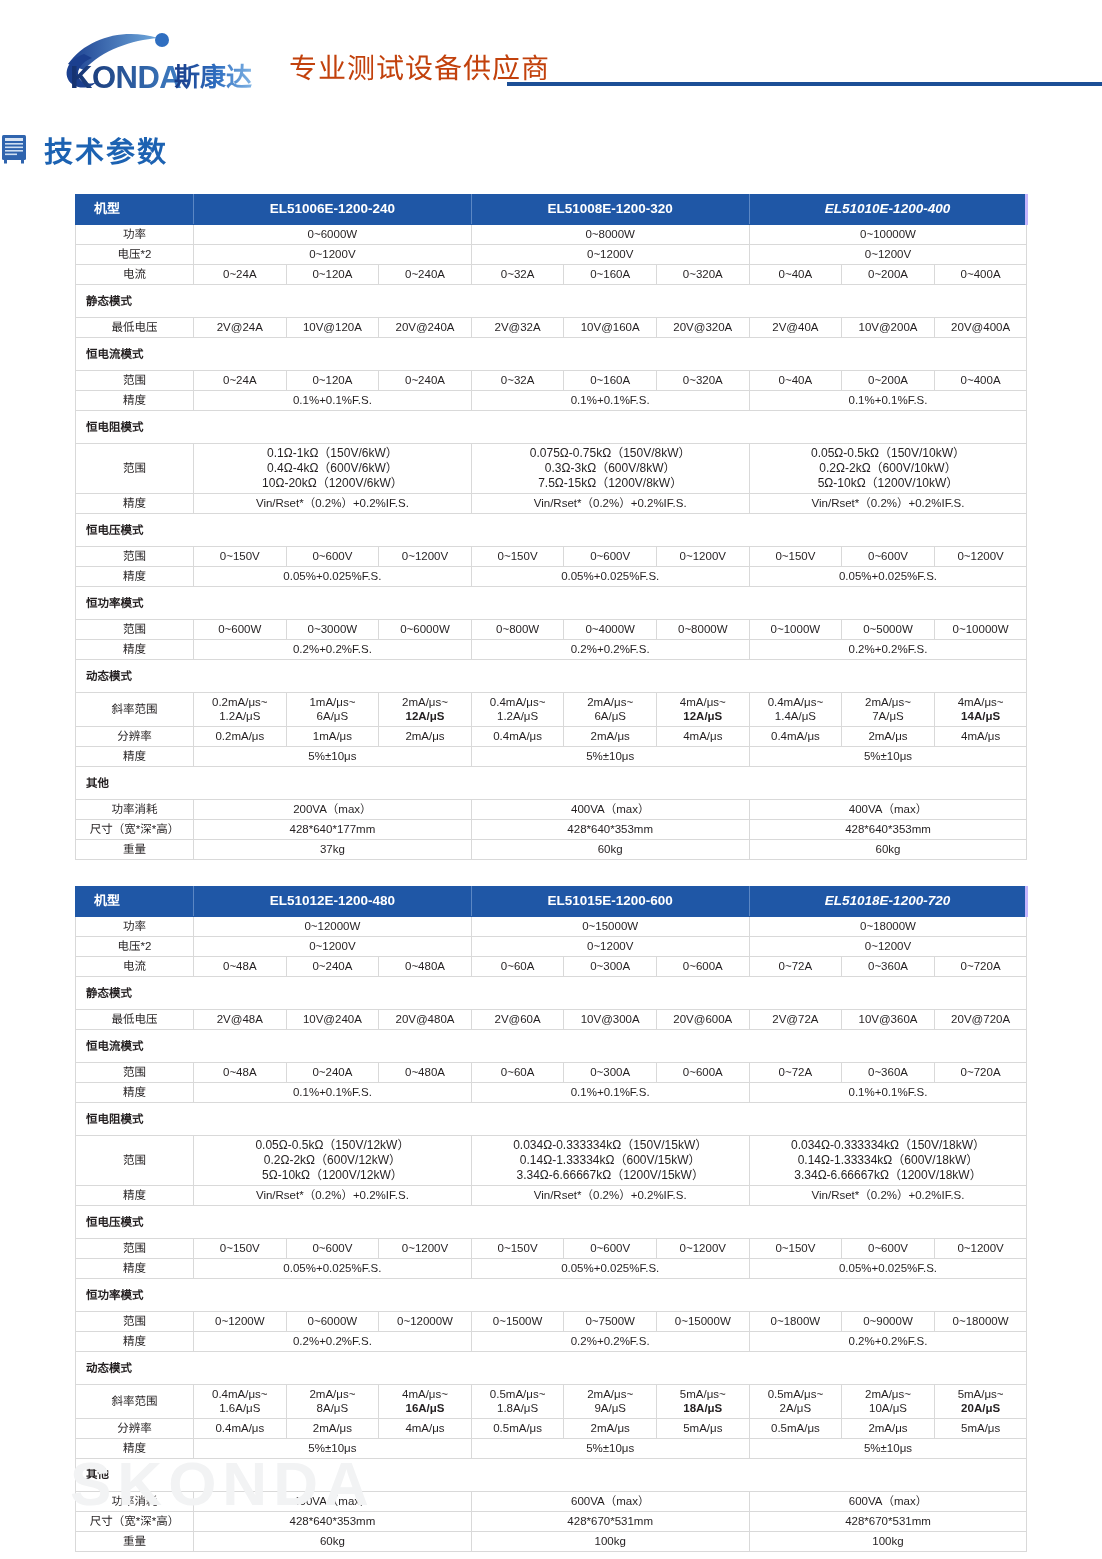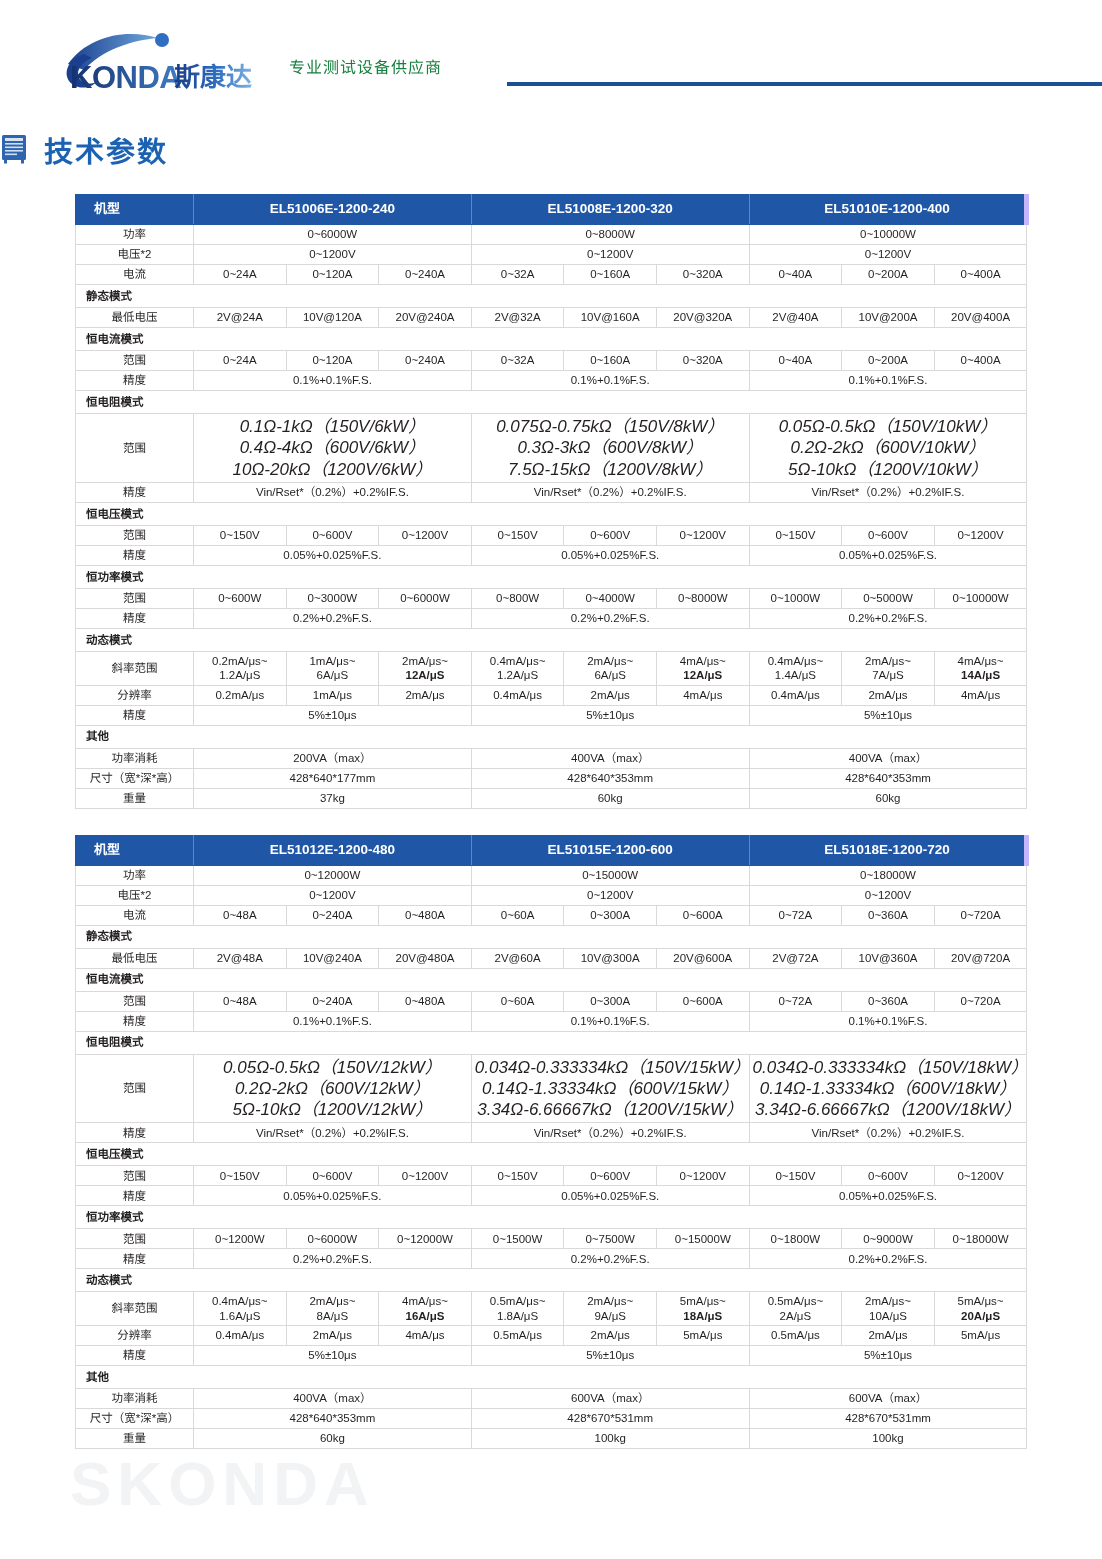--- a/index.html
+++ b/index.html
@@ -32,21 +32,21 @@
   .logo-mark{ position:relative; width:205px; height:72px; }
   .logo-mark svg{ position:absolute; left:0; top:0; }
   .logo-cn{
     font-size:26px; font-weight:bold; letter-spacing:0px;
     position:absolute; left:112px; top:26px;
     background:linear-gradient(90deg,#173a87 0%,#2f6ec0 55%,#7fb3e4 100%);
     -webkit-background-clip:text; background-clip:text; color:transparent;
     white-space:nowrap;
   }
   .tagline{
-    font-size:16px; color:#15803d; letter-spacing:1px;
+    font-size:28px; color:#c2410c; letter-spacing:1px;
     margin-left:22px; white-space:nowrap;
     position:relative; top:6px;
   }
   .header-rule{
     position:absolute; left:507px; right:0; top:82px;
     height:4px; background:#1c4f96;
   }
 
   
   .section-title{
@@ -78,35 +78,35 @@
   
   table.spec thead th{
     background:#1f57a6;
     color:#ffffff;
     font-weight:bold;
     font-size:13.5px;
     height:30px;
     border:1px solid #1f57a6;
     border-right:1px solid #5b87c4;
   }
-  table.spec thead th:last-child{ border-right:5px solid #c4b5fd; }
+  table.spec thead th:last-child{ border-right:3px solid #c4b5fd;font-style:italic; }
   table.spec thead th.lbl{ text-align:left; padding-left:18px; font-size:13px; }
 
   td.lbl{
     text-align:left; padding-left:10px;
     font-size:11.5px;
     background:#ffffff;
   }
   tr.group-head td{
     text-align:left; padding-left:10px;
     font-weight:bold; font-size:11.5px;
-    height:23px;
+    height:33px;
   }
   td.b{ font-weight:bold; }
-  td.res{ line-height:1.75; padding:4px 3px; font-size:17px;font-style:italic; }
+  td.res{ line-height:1.75; padding:4px 3px; font-size:12px; }
   td.two-line{ line-height:1.35; font-size:11.5px; }
   td.two-line .l2{ font-weight:bold; display:block; }
   td.two-line.reg .l2{ font-weight:normal; }
 
   
   col.c-lbl{ width:118px; }
   col.c-d{ width:92.6px; }
 
   
   .watermark{

